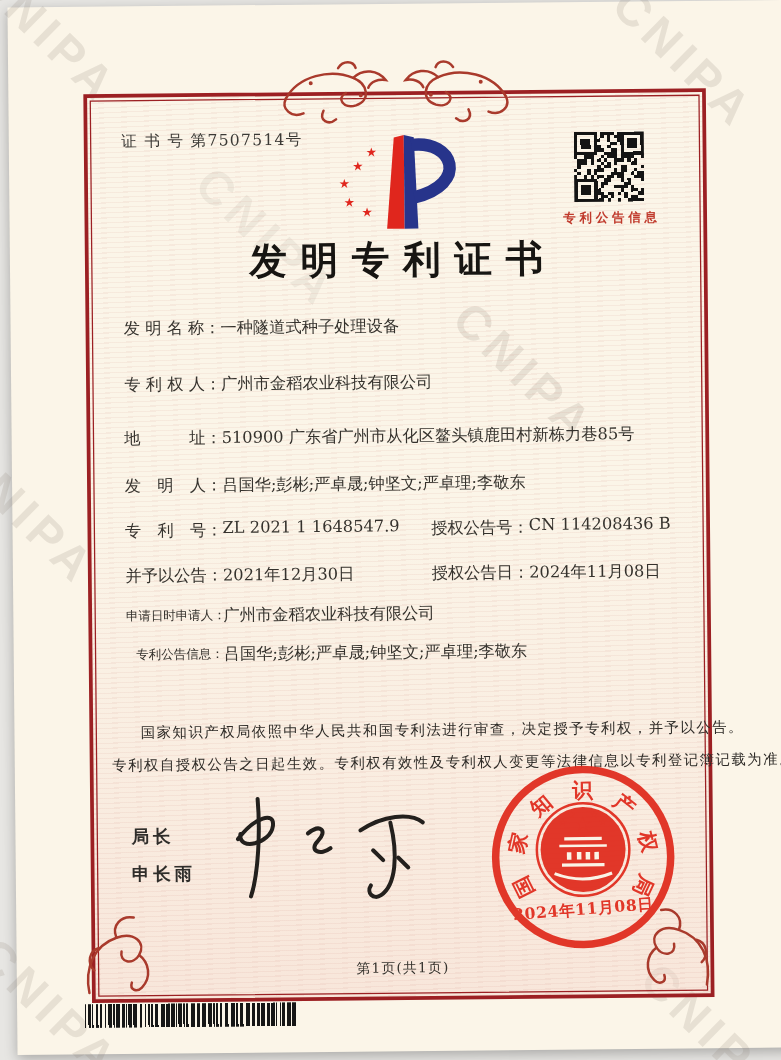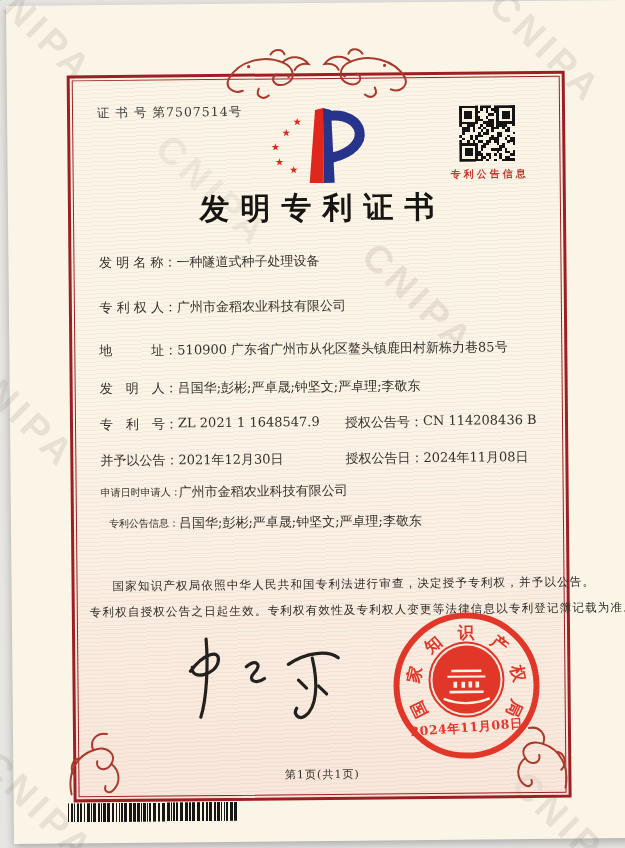--- a/index.html
+++ b/index.html
@@ -413,20 +413,24 @@
       <div class="row" style="top:513px">
         <span class="lab small">专利公告信息：</span>
         <span class="val">吕国华;彭彬;严卓晟;钟坚文;严卓理;李敬东</span>
       </div>
 
       <div class="legal">
         <div class="l1">国家知识产权局依照中华人民共和国专利法进行审查，决定授予专利权，并予以公告。</div>
         <div class="l2">专利权自授权公告之日起生效。专利权有效性及专利权人变更等法律信息以专利登记簿记载为准。</div>
       </div>
 
+      <div class="director">
+        <div>局长</div>
+        <div>申长雨</div>
+      </div>
 
       <svg class="signature" width="190" height="105" viewBox="0 0 190 105">
         <path d="M30,46 C44,28 60,24 58,36 C56,50 30,56 32,42"></path>
         <path d="M46,14 C48,40 46,74 40,92"></path>
         <path d="M86,42 C96,34 102,40 94,48 C86,56 96,60 104,54"></path>
         <path d="M128,40 C146,28 168,26 178,34"></path>
         <path d="M152,34 C158,60 156,84 144,92 C138,96 132,90 136,84"></path>
         <path d="M138,56 l8,8"></path>
         <path d="M158,62 l8,8"></path>
       </svg>

